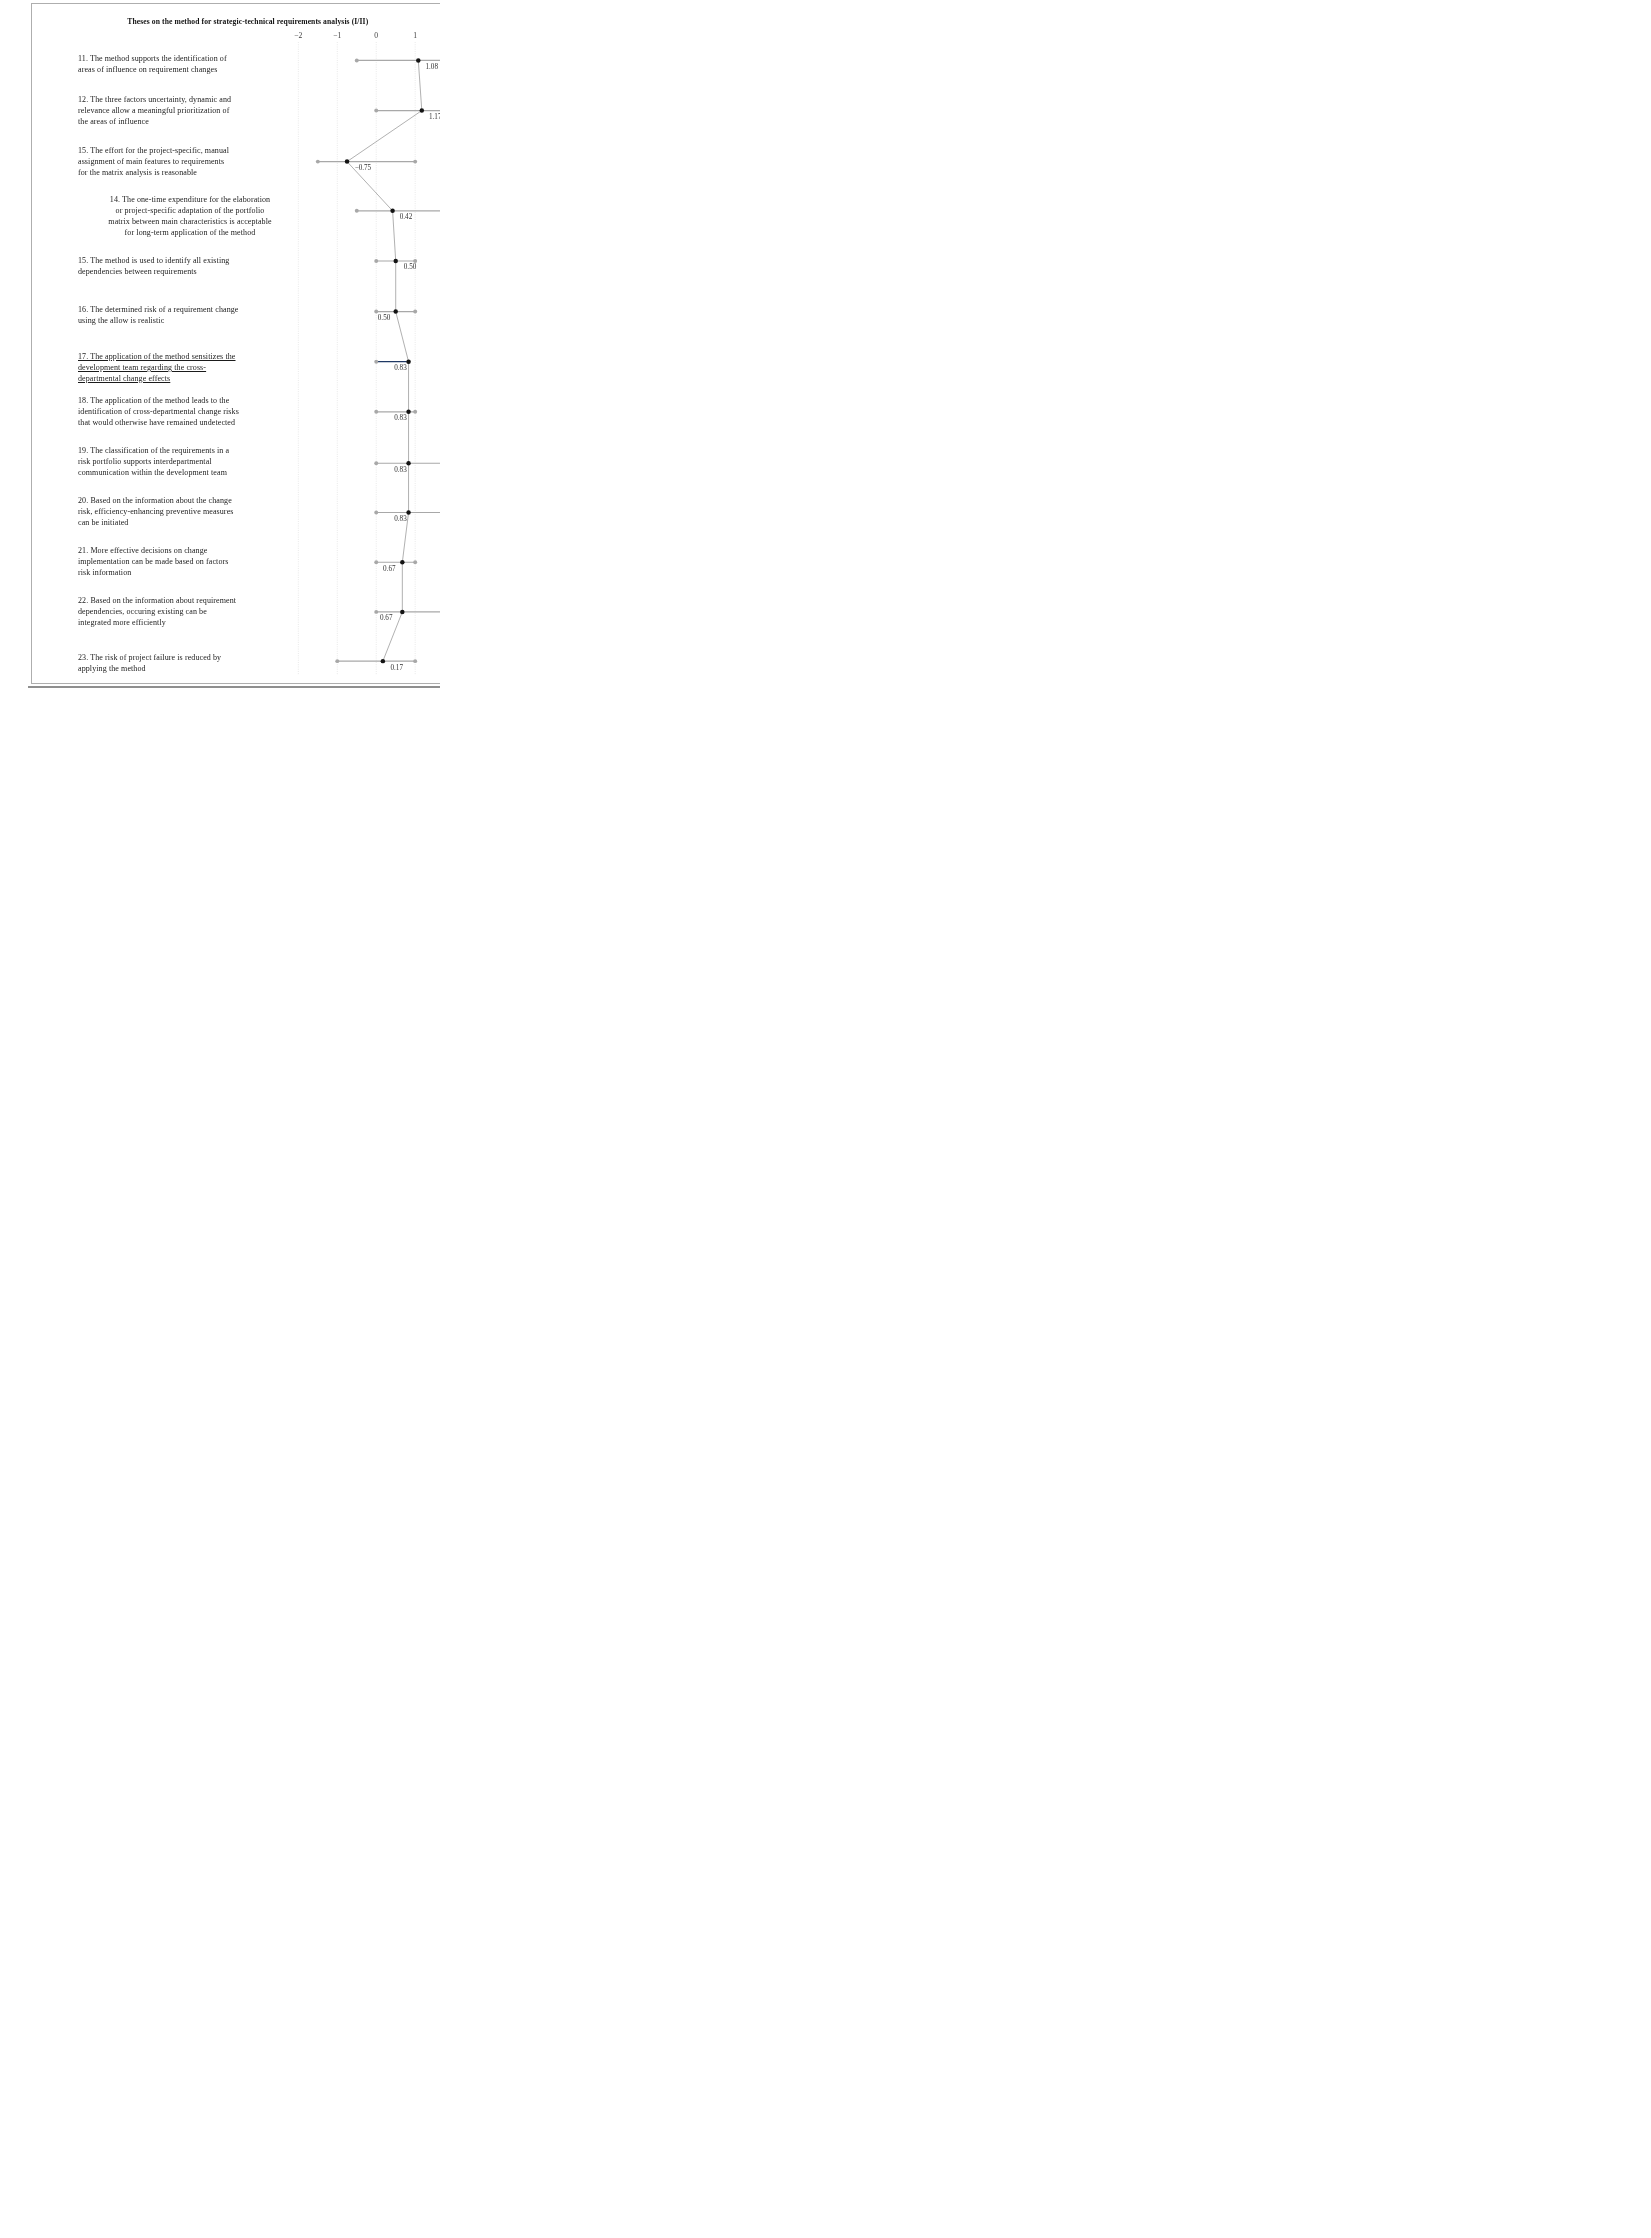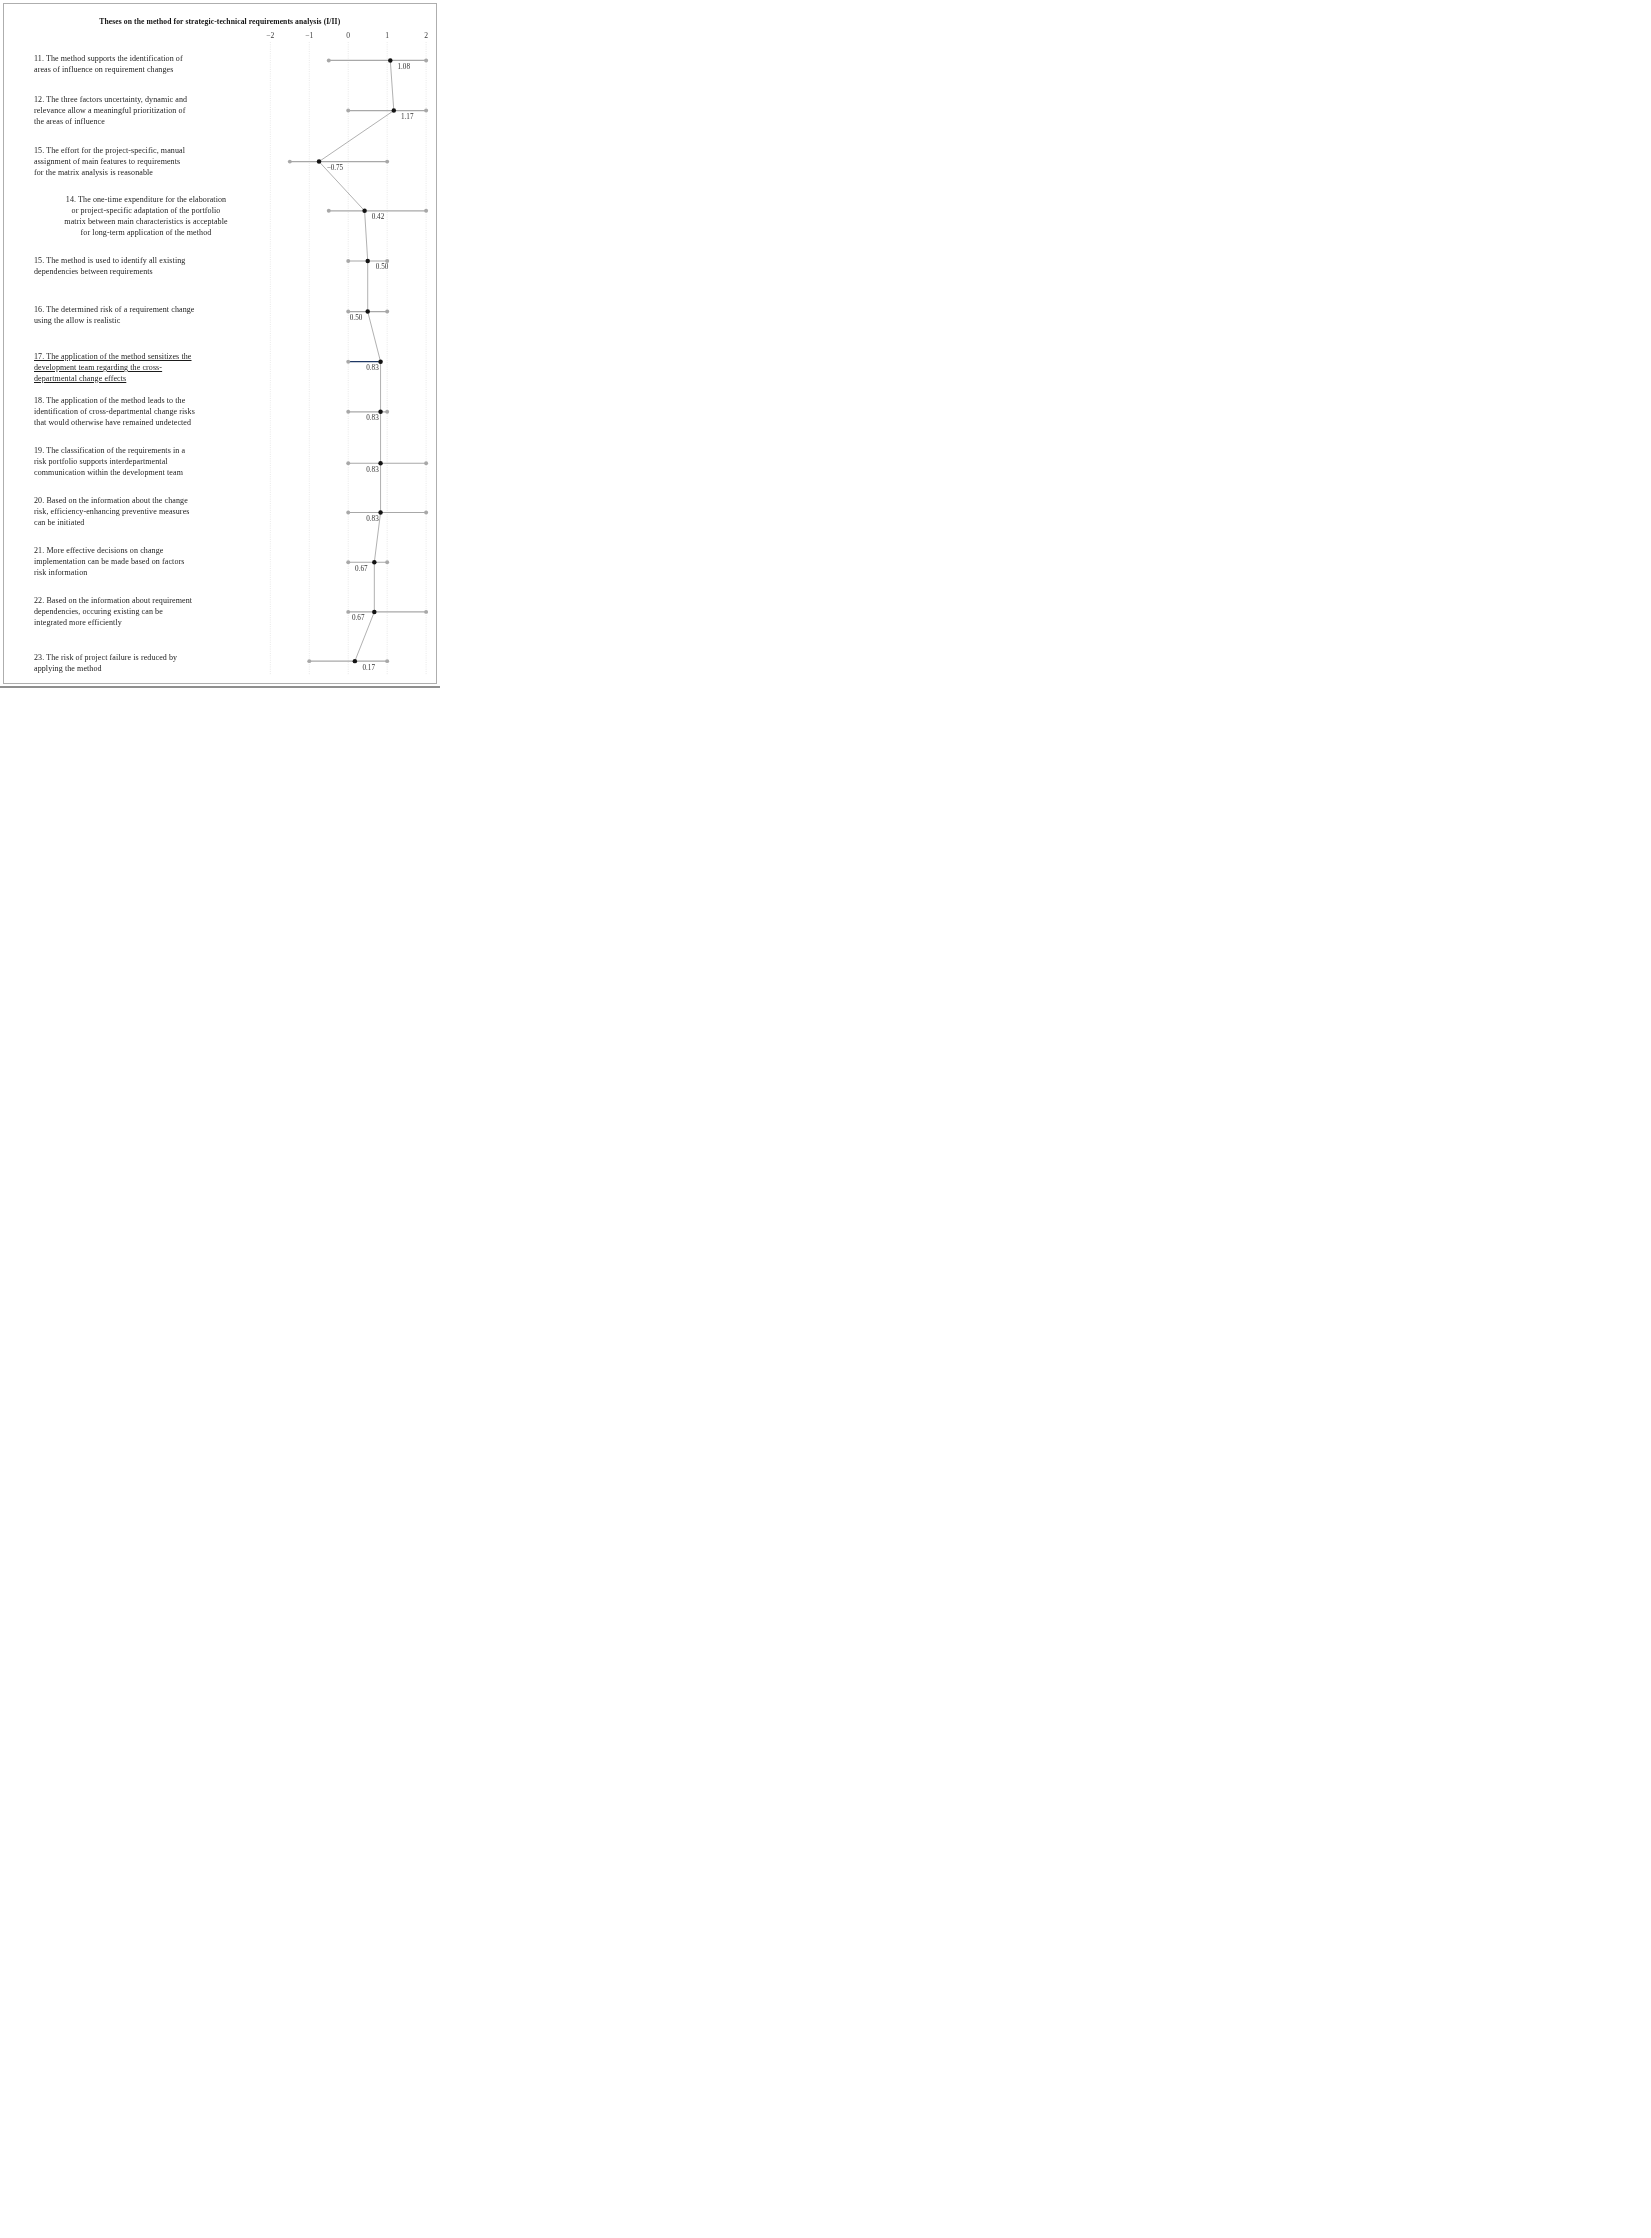--- a/index.html
+++ b/index.html
@@ -1,22 +1,22 @@
 <!DOCTYPE html>
 <html style="font-size:7.2px"><head>
 <meta charset="utf-8">
 <style>
   html,body{margin:0;padding:0;background:#ffffff;}
   body{font-family:"Liberation Serif", serif; width:440px;}
-  .page{position:relative; width:440px; height:688px; background:#ffffff; overflow:hidden;}
+  .page{position:relative; width:440px; height:688px; background:#ffffff; overflow:hidden;margin-left:28px;}
   .frame{position:absolute; left:2.7px; top:2.7px; right:3.1px; bottom:4px; border:0.4px solid #aeaeae;}
   .bottom-edge{position:absolute; left:0; right:0; bottom:0; height:1.8px; background:#8f8f8f;}
   .title{position:absolute; left:0; right:0; top:13.4px; margin:0; text-align:center;
          font-size:7.6px; font-weight:bold; color:#111; letter-spacing:0.1px;}
-  #theses{position:absolute; left:0; top:0; width:100%; height:100%;}
+  #theses{position:absolute; left:16px; top:0; width:100%; height:100%;}
   .thesis{position:absolute; left:34px; width:224px; font-size:8px; line-height:11px;
           color:#1b1b1b; letter-spacing:0.1px;}
   .thesis div{white-space:nowrap;}
   #chart{position:absolute; left:0; top:0;}
   .tick{font-family:"Liberation Serif",serif; font-size:17px; fill:#3a3a3a;}
   .vlabel{font-family:"Liberation Serif",serif; font-size:16px; fill:#333333;}
 </style>
 </head>
 <body>
 

